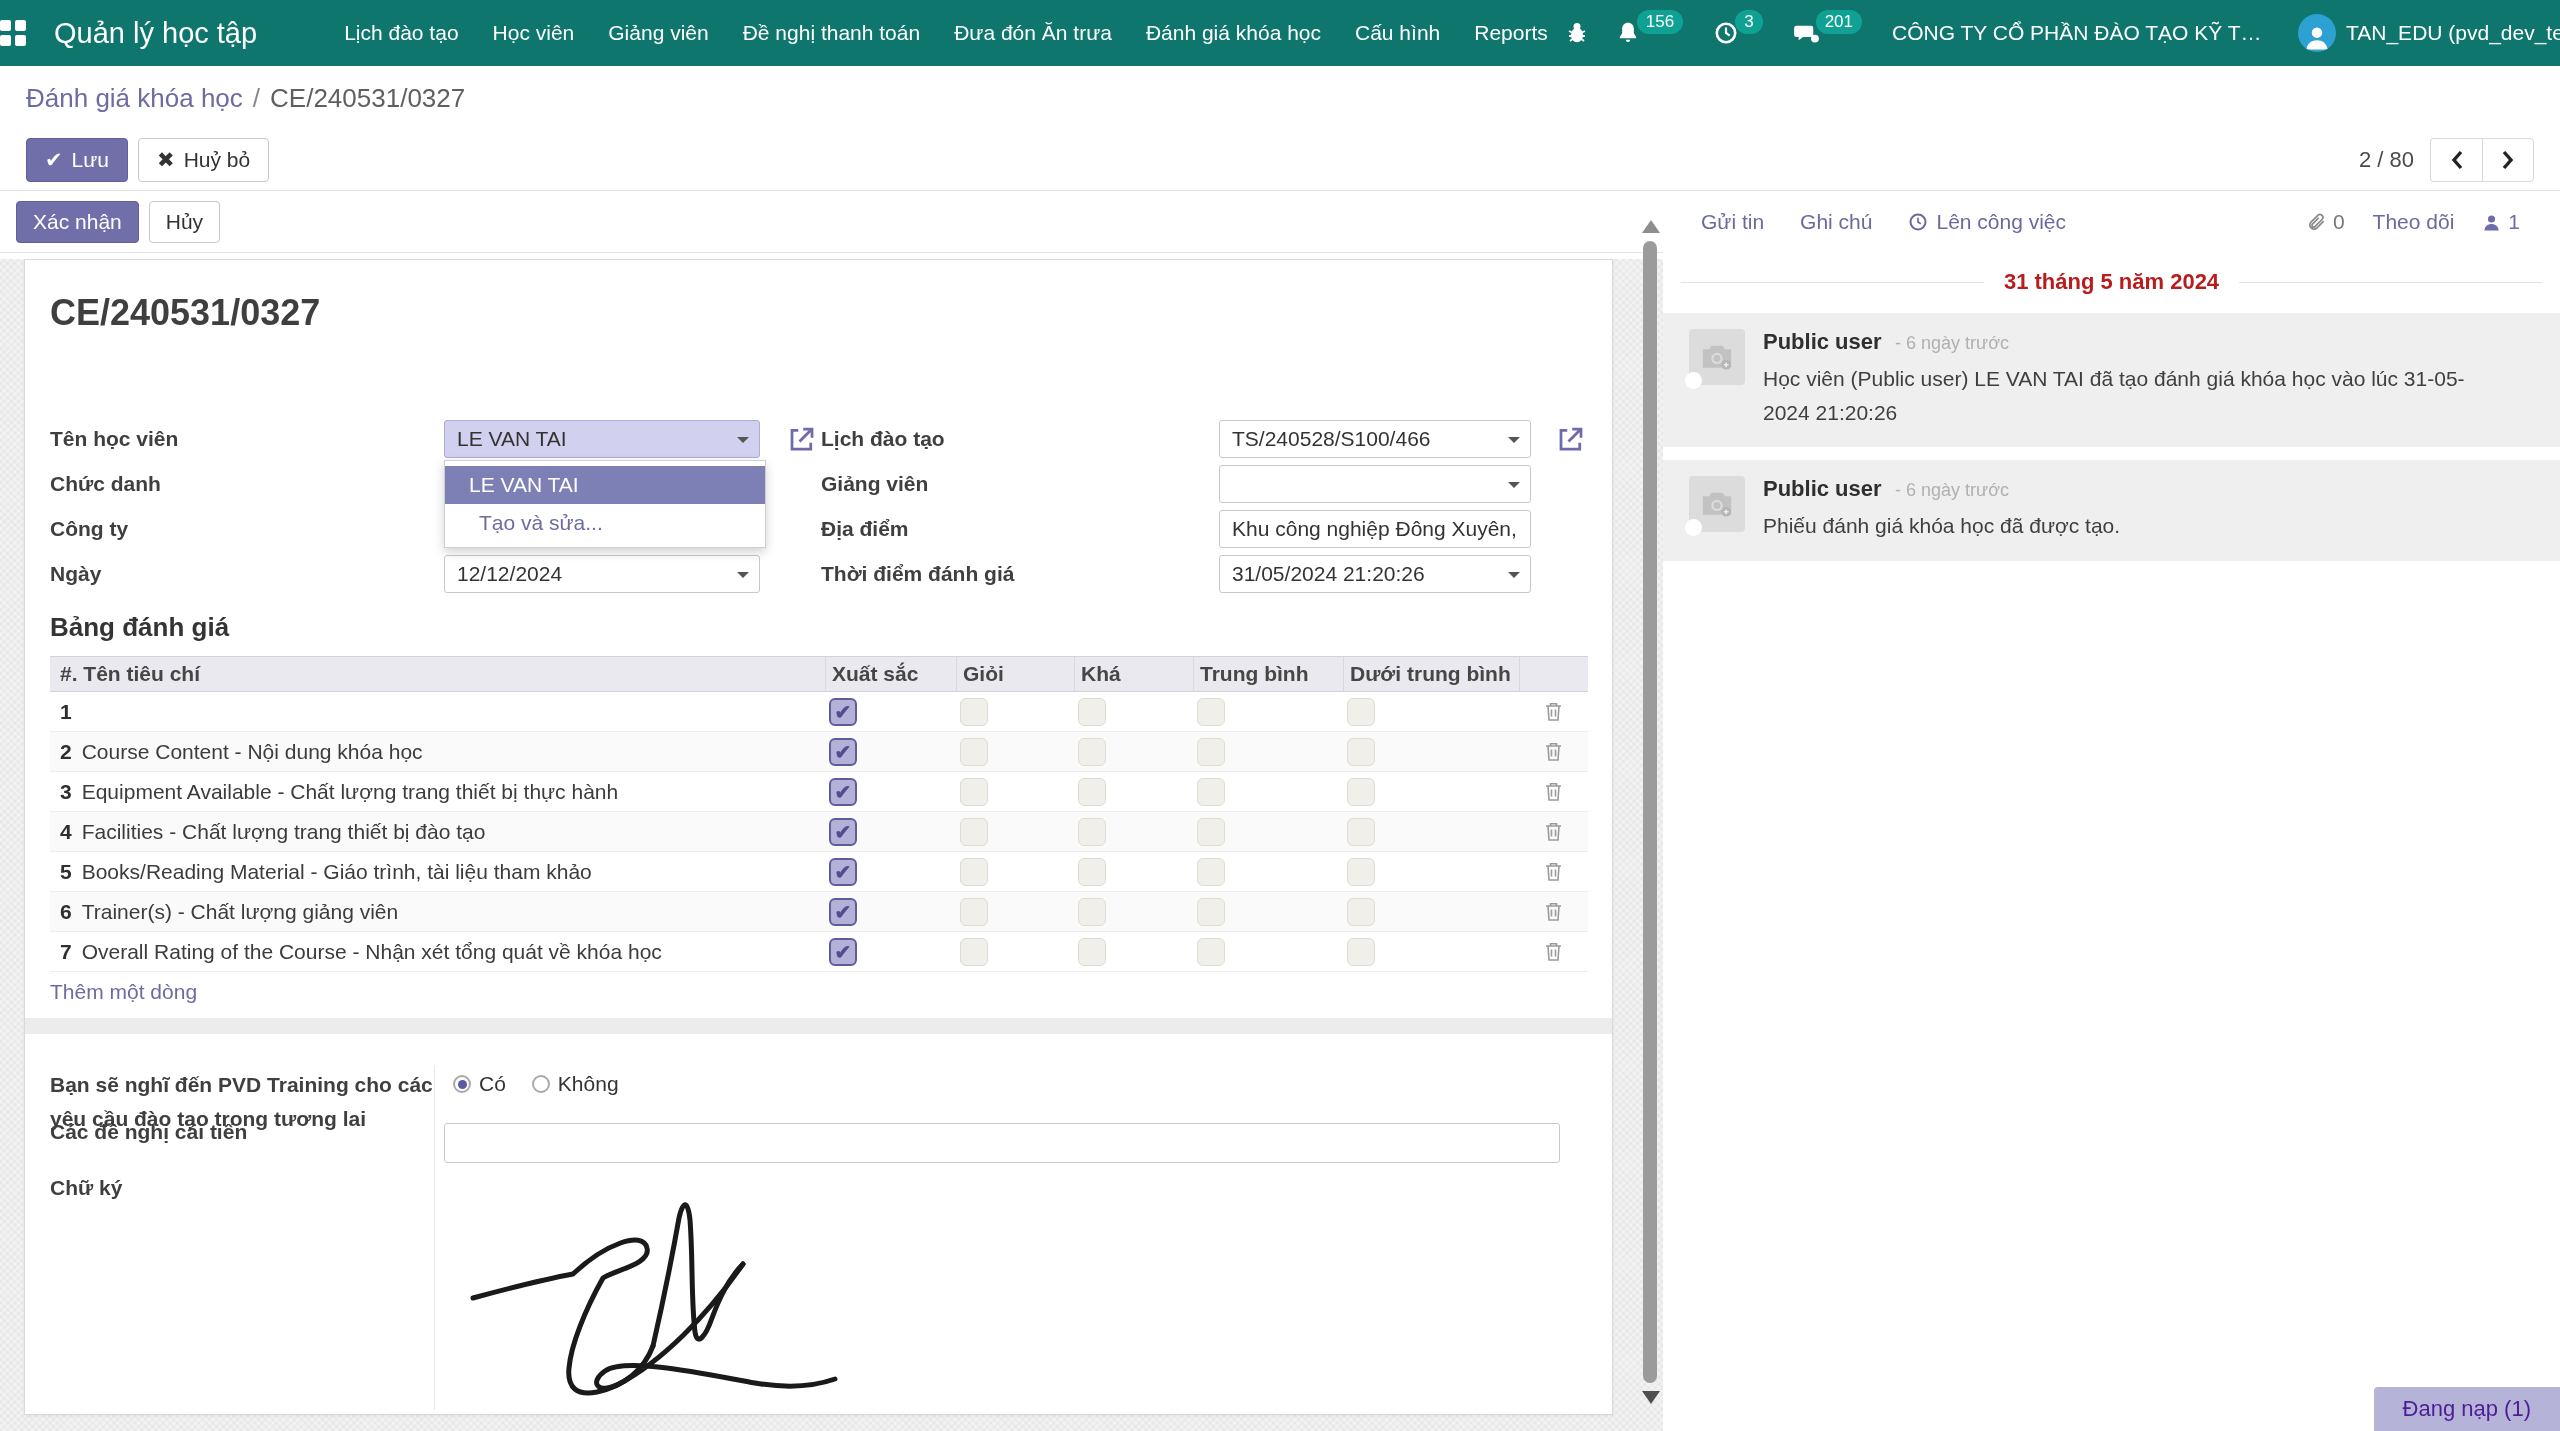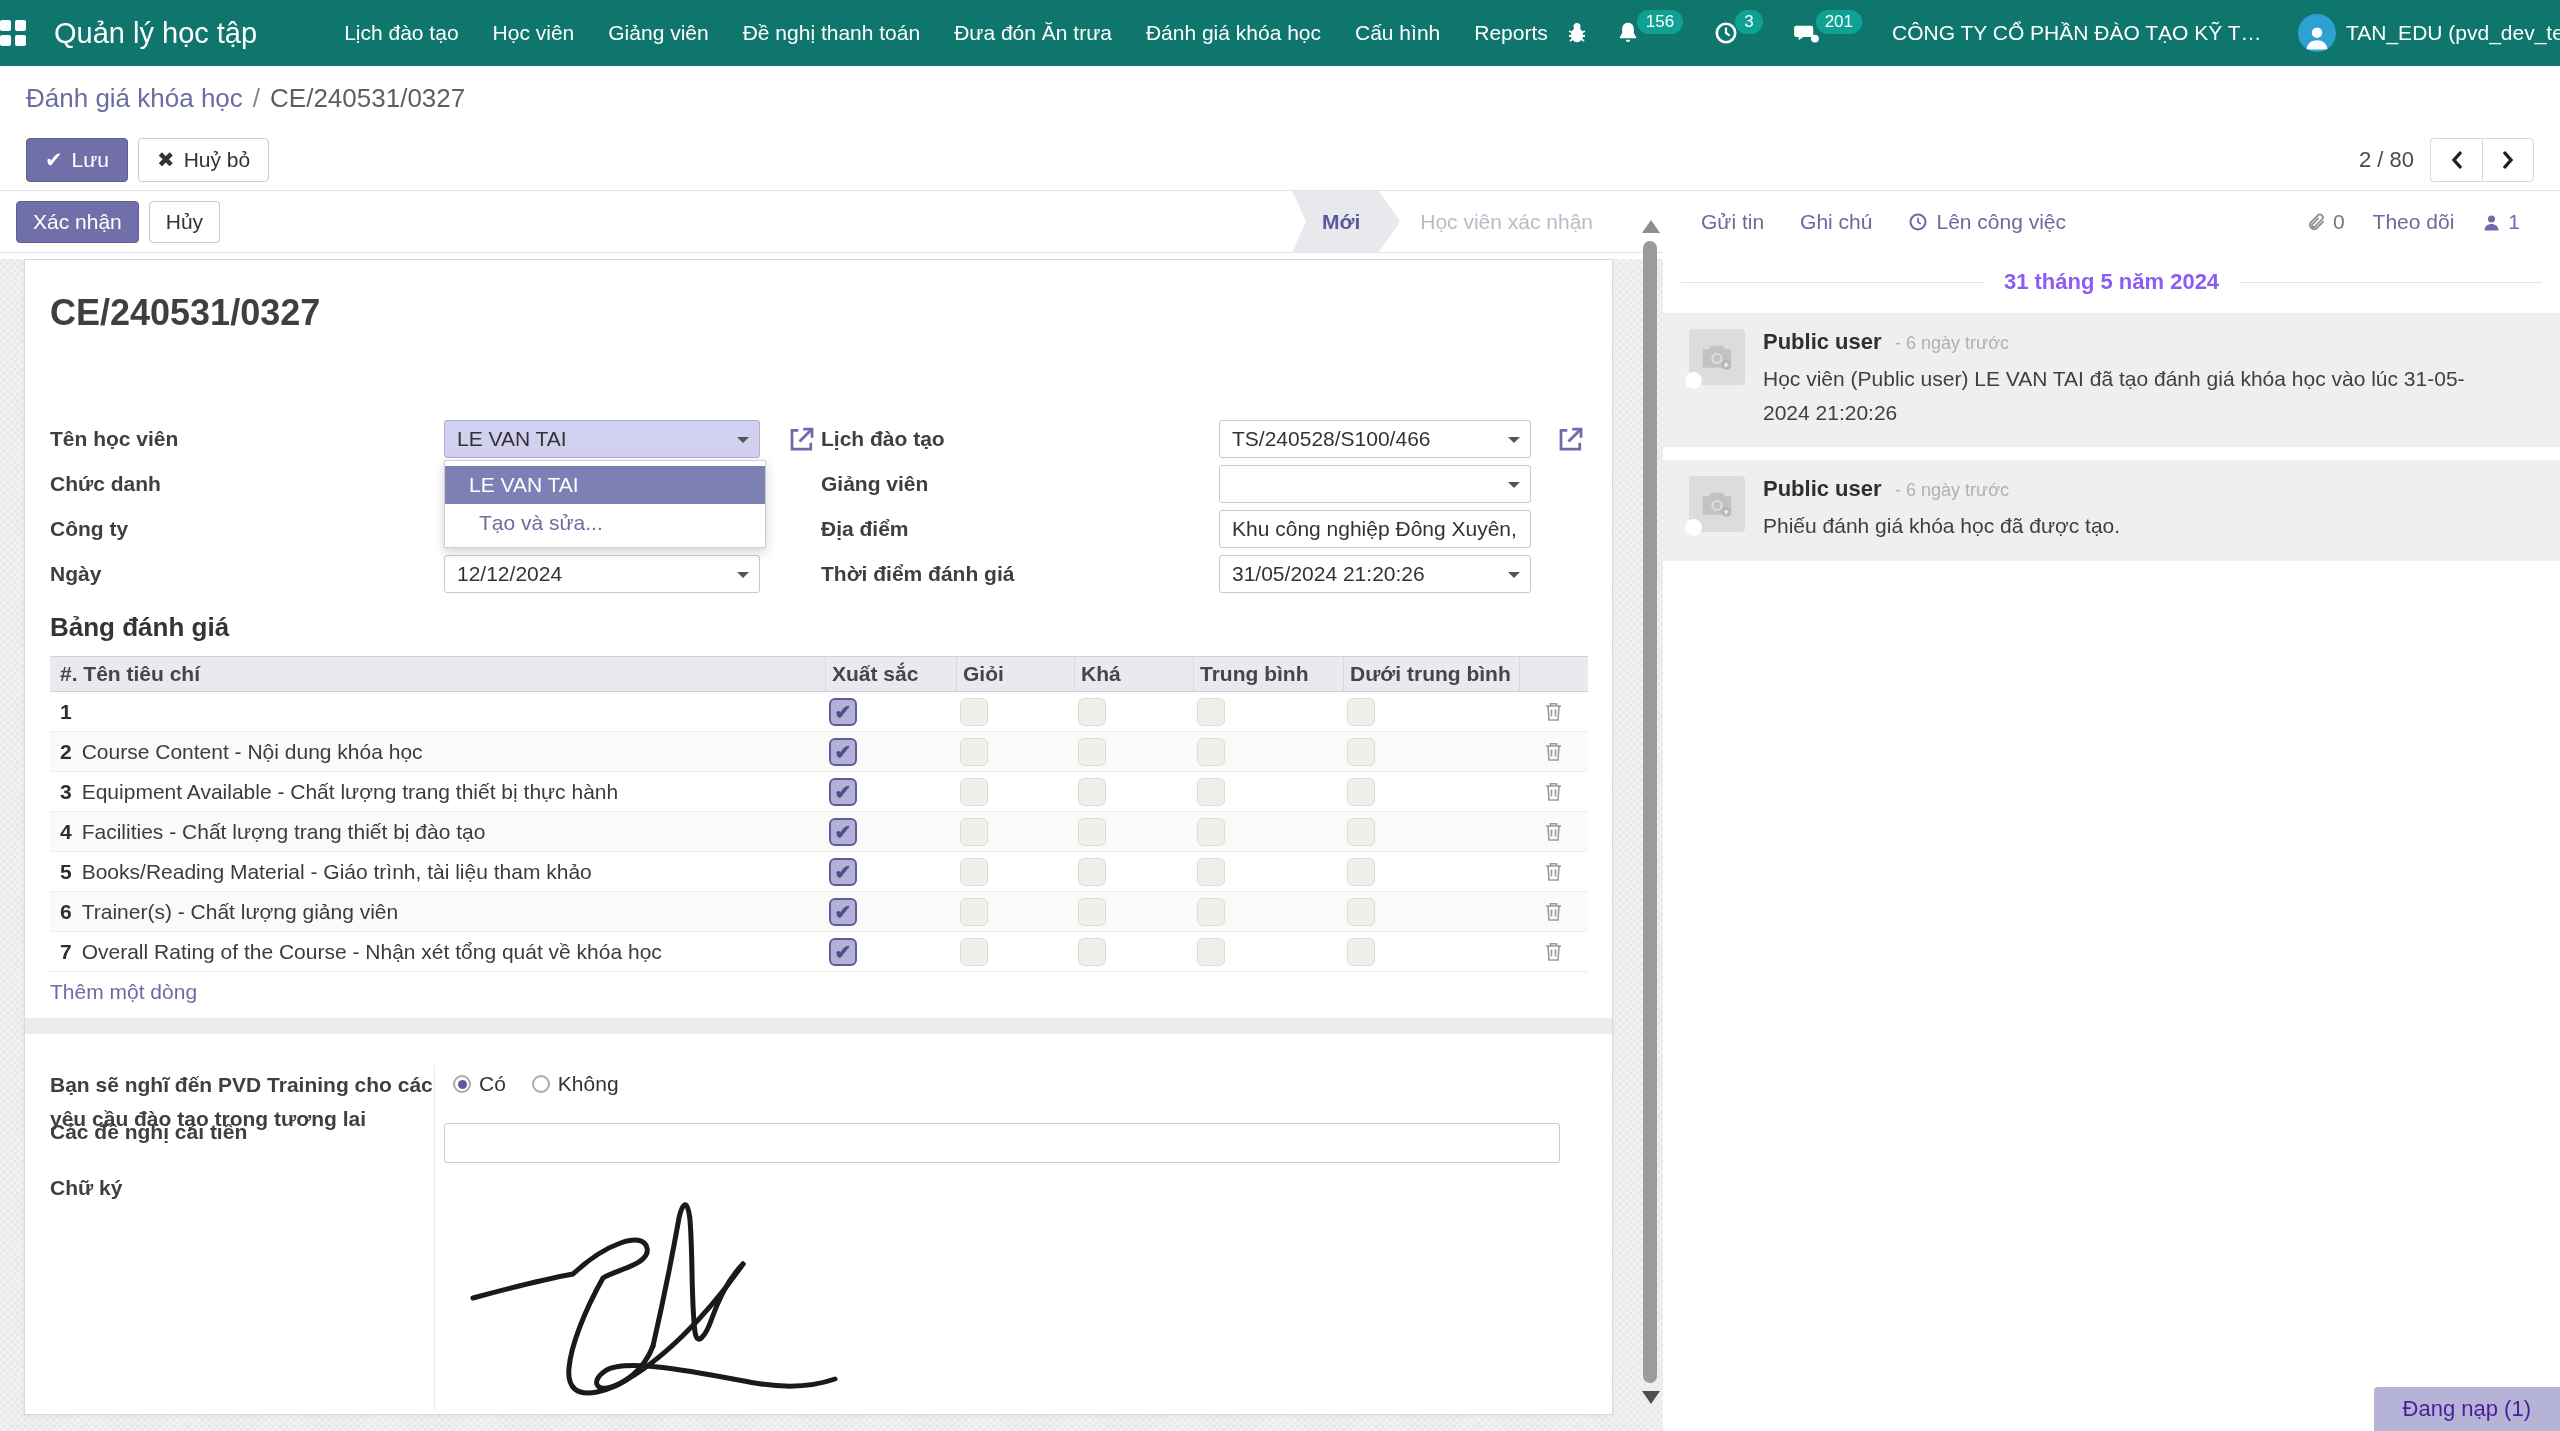--- a/index.html
+++ b/index.html
@@ -112,21 +112,21 @@
   
   .chatter { flex:1; background:#fff; position:relative; overflow:hidden; }
   .chat-head { height:62px; display:flex; align-items:center; padding:0 40px 0 38px; }
   .chat-links { display:flex; align-items:center; gap:36px; }
   .chat-link { color:#6a6a9f; font-size:21px; cursor:pointer; display:flex; align-items:center; gap:8px; }
   .chat-right { margin-left:auto; display:flex; align-items:center; gap:28px; }
   .attach { display:flex; align-items:center; gap:6px; color:#777; font-size:21px; cursor:pointer; }
   .followers { display:flex; align-items:center; gap:7px; color:#6f6cab; font-size:21px; cursor:pointer; }
   .date-div { display:flex; align-items:center; gap:20px; padding:0 18px; margin:16px 0 18px; }
   .date-div .line { flex:1; height:1px; background:#e3e3e3; }
-  .date-div .dtxt { font-size:22px; font-weight:bold; color:#8b5cf6; }
+  .date-div .dtxt { font-size:22px; font-weight:bold; color:#b91c1c; }
   .msg { background:#efeff0; padding:16px 24px 18px 26px; display:flex; gap:18px; margin-bottom:13px; }
   .avatar { width:56px; height:56px; border-radius:4px; background:#dcdcdc; position:relative; flex:none; display:flex; align-items:center; justify-content:center; }
   .avatar .dot { position:absolute; left:-4px; bottom:-4px; width:17px; height:17px; background:#fff; border-radius:50%; }
   .msg-author { font-size:22px; font-weight:bold; color:#2f2f2f; }
   .msg-time { font-size:18px; color:#b0b0b0; margin-left:9px; }
   .msg-body { font-size:21px; color:#3f3f42; line-height:1.6; margin-top:7px; max-width:745px; }
 
   .loading-badge { position:fixed; right:0; bottom:0; background:#b6b3d8; color:#4c1d95; font-size:22px;
     padding:9px 29px; border-radius:4px 0 0 0; }
 
@@ -227,24 +227,20 @@
     </div>
   </div>
 </div>
 
 <div class="content">
   <div class="form-pane">
 
     <div class="statusbar">
       <button class="btn btn-primary">Xác nhận</button>
       <button class="btn btn-default">Hủy</button>
-      <div class="steps">
-        <div class="step active">Mới</div>
-        <div class="step future">Học viên xác nhận</div>
-      </div>
     </div>
 
     <div class="form-bg">
       <div class="sheet">
         <div class="sheet-title">CE/240531/0327</div>
 
         <div class="flabel" style="left:25px; top:160px;">Tên học viên</div>
         <div class="fctrl combo combo-active" style="left:419px; top:160px; width:316px;">
           <span class="ctext">LE VAN TAI</span>
         </div>

